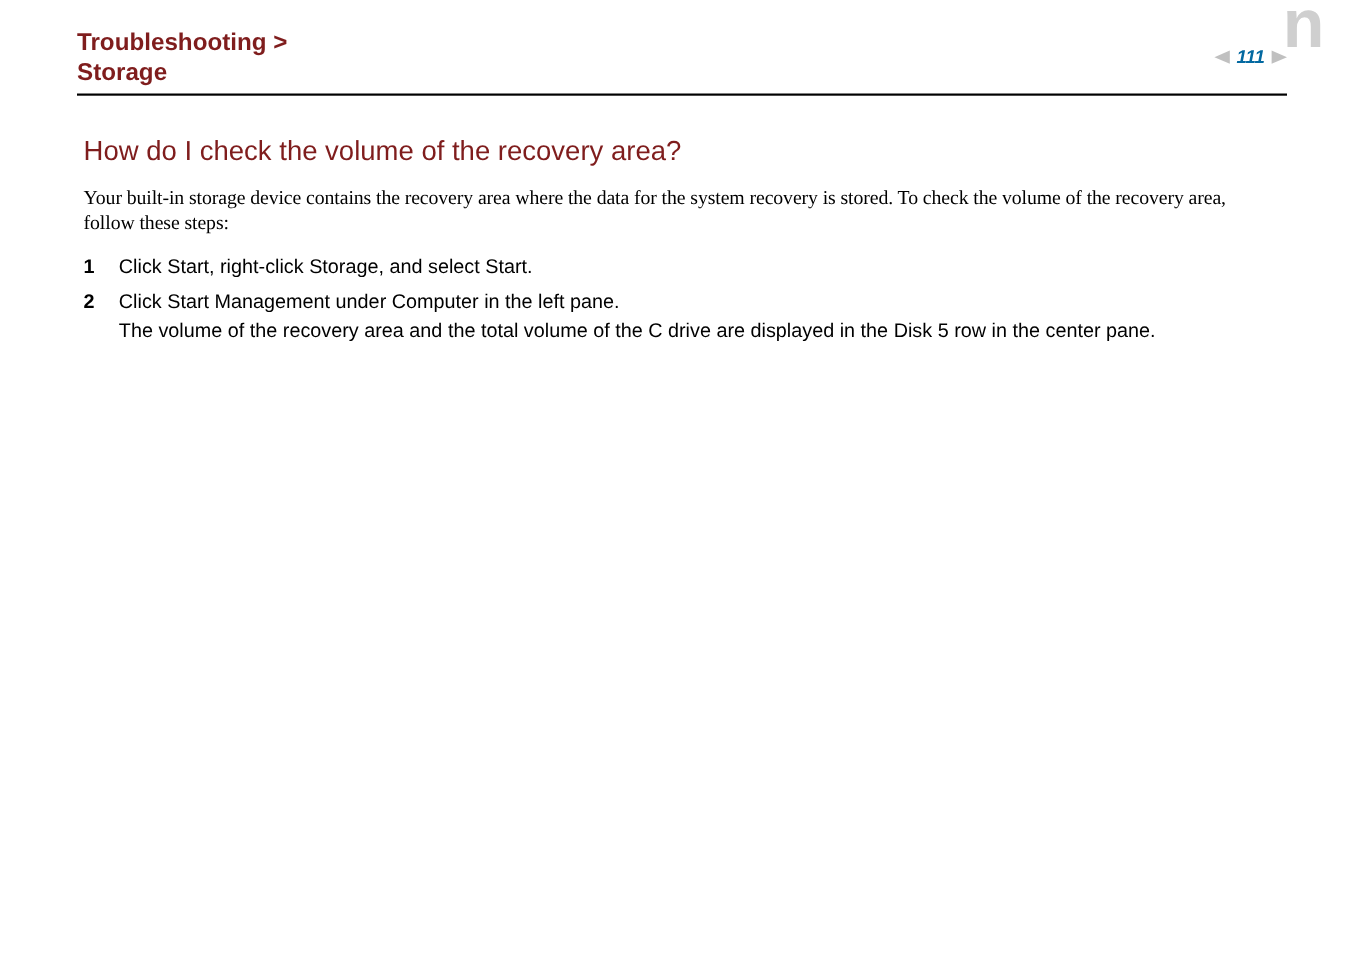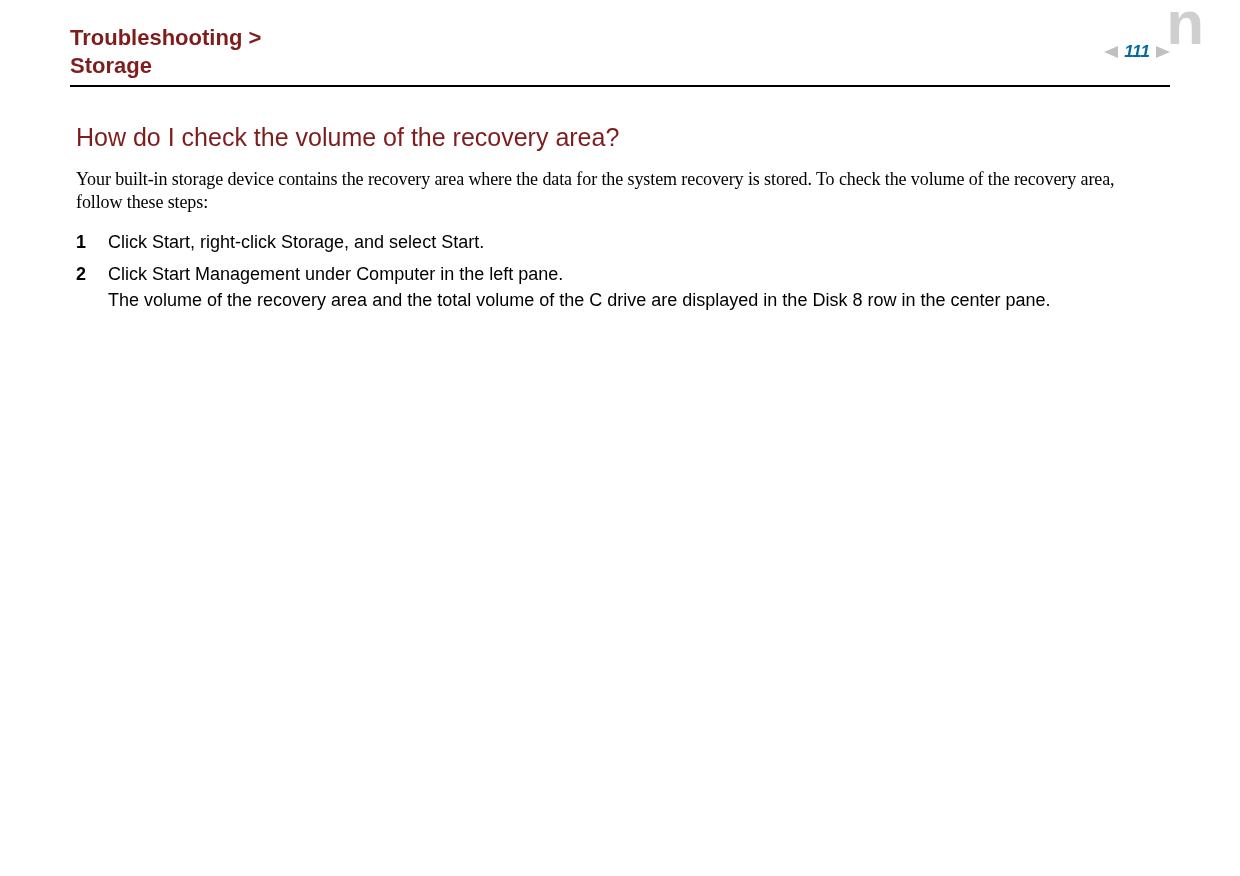--- a/index.html
+++ b/index.html
@@ -123,17 +123,17 @@
   <div class="content">
     <h2 class="title">How do I check the volume of the recovery area?</h2>
     <p class="intro">Your built-in storage device contains the recovery area where the data for the system recovery is stored. To check the volume of the recovery area, follow these steps:</p>
     <ol class="steps" id="steps">
         <li>
           <span class="step-num">1</span>
           <span class="step-body">Click <b>Start</b>, right-click <b>Storage</b>, and select <b>Start</b>.</span>
         </li>
         <li>
           <span class="step-num">2</span>
-          <span class="step-body">Click <b>Start Management</b> under <b>Computer</b> in the left pane.<br>The volume of the recovery area and the total volume of the C drive are displayed in the <b>Disk 8</b> row in the center pane.</span>
+          <span class="step-body">Click <b>Start Management</b> under <b>Computer</b> in the left pane.<br>The volume of the recovery area and the total volume of the C drive are displayed in the <b>Disk 5</b> row in the center pane.</span>
         </li>
       </ol>
   </div>
 </div>
 
 </body></html>

